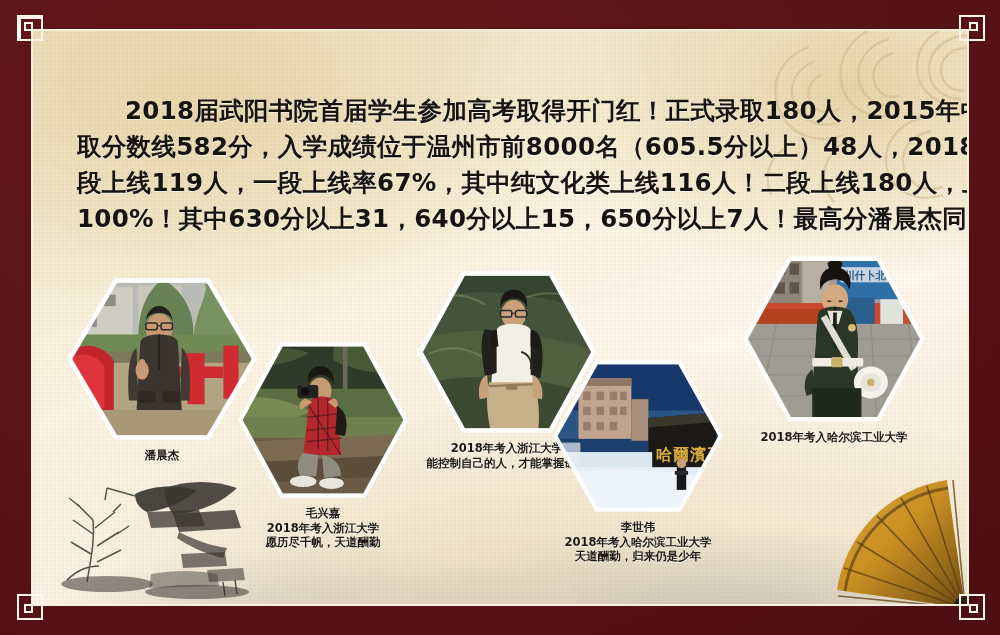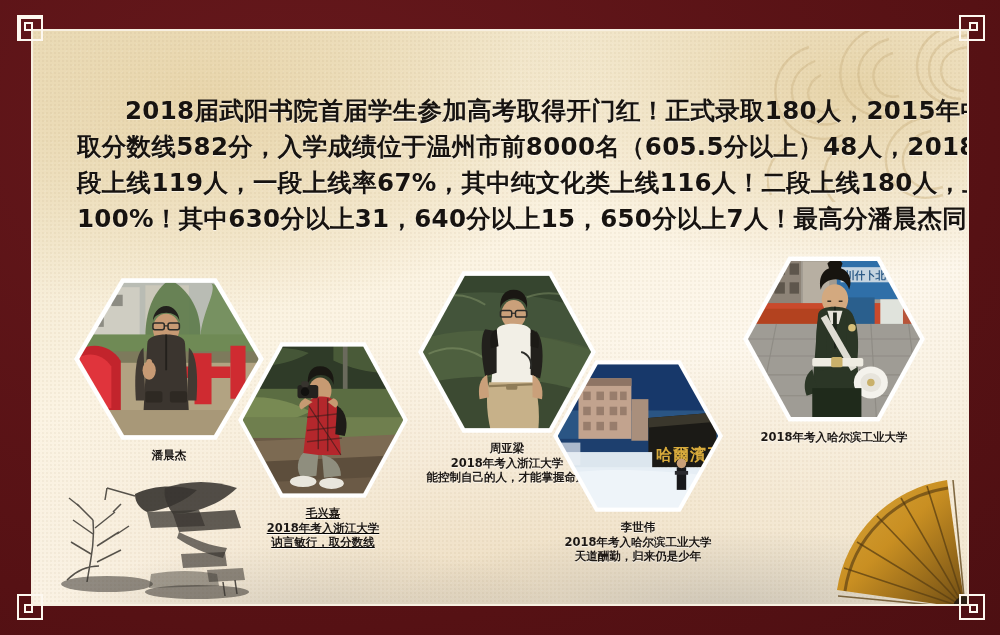--- a/index.html
+++ b/index.html
@@ -227,21 +227,21 @@
 
     <div class="headline">
       <span class="l l1">2018届武阳书院首届学生参加高考取得开门红！正式录取180人，2015年中考录</span>
       <span class="l">取分数线582分，入学成绩位于温州市前8000名（605.5分以上）48人，2018年高考一</span>
       <span class="l">段上线119人，一段上线率67%，其中纯文化类上线116人！二段上线180人，上线率</span>
       <span class="l">100%！其中630分以上31，640分以上15，650分以上7人！最高分潘晨杰同学678分！</span>
     </div>
 
     <div class="students">
 
-      <div class="student" style="left:41px; top:244px; width:190px;">
+      <div class="student" style="left:34px; top:244px; width:190px;">
         <div class="hex" style="width:190px;height:168px;">
           <div class="hex-inner">
             <svg viewBox="0 0 190 168" preserveAspectRatio="none" aria-hidden="true">
               <rect x="0" y="0" width="190" height="168" fill="#9aa3a0"></rect>
               <rect x="0" y="0" width="190" height="62" fill="#b9bcb4"></rect>
               <rect x="6" y="8" width="58" height="56" fill="#cfcdc2"></rect>
               <rect x="14" y="16" width="12" height="12" fill="#8d8c83"></rect>
               <rect x="34" y="16" width="12" height="12" fill="#8d8c83"></rect>
               <rect x="14" y="38" width="12" height="12" fill="#8d8c83"></rect>
               <rect x="70" y="6" width="46" height="54" fill="#cbc8ba"></rect>
@@ -269,21 +269,21 @@
               <rect x="96" y="118" width="18" height="12" rx="2" fill="#2e2923"></rect>
               <rect x="0" y="138" width="190" height="30" fill="#a89878"></rect>
             </svg>
           </div>
         </div>
         <div class="cap">
           <span class="nm">潘晨杰</span>
         </div>
       </div>
 
-      <div class="student" style="left:205px; top:308px; width:170px;text-decoration:underline;">
+      <div class="student" style="left:205px; top:308px; width:170px;">
         <div class="hex" style="width:170px;height:162px;">
           <div class="hex-inner">
             <svg viewBox="0 0 170 162" preserveAspectRatio="none" aria-hidden="true">
               <rect x="0" y="0" width="170" height="162" fill="#3f4a33"></rect>
               <rect x="0" y="0" width="170" height="54" fill="#2f3b28"></rect>
               <path d="M0 0 C26 6 48 2 70 10 C50 22 24 26 0 22 Z" fill="#485a38" opacity=".9"></path>
               <path d="M96 0 C120 4 146 0 170 8 L170 30 C144 34 118 28 96 18 Z" fill="#4c5e3a" opacity=".9"></path>
               <rect x="106" y="0" width="5" height="60" fill="#6a6a5c"></rect>
               <rect x="0" y="48" width="170" height="36" fill="#5b6d42"></rect>
               <path d="M0 58 C28 54 52 62 72 72 C48 84 22 86 0 80 Z" fill="#7f9158" opacity=".8"></path>
@@ -308,21 +308,21 @@
                 <path d="M84 118 C96 120 104 128 104 140 L86 142 Z" fill="#8f8e7e"></path>
                 <ellipse cx="64" cy="146" rx="14" ry="6" fill="#e9e6dd"></ellipse>
                 <ellipse cx="94" cy="148" rx="13" ry="6" fill="#e9e6dd"></ellipse>
               </g>
             </svg>
           </div>
         </div>
         <div class="cap">
           <span class="nm">毛兴嘉</span>
           <span class="nm">2018年考入浙江大学</span>
-          <span class="nm">讷言敏行，取分数线</span>
+          <span class="nm">愿历尽千帆，天道酬勤</span>
         </div>
       </div>
 
       <div class="student" style="left:385px; top:237px; width:178px;">
         <div class="hex" style="width:178px;height:168px;">
           <div class="hex-inner">
             <svg viewBox="0 0 178 168" preserveAspectRatio="none" aria-hidden="true">
               <rect x="0" y="0" width="178" height="168" fill="#4a5a3c"></rect>
               <path d="M0 0 L178 0 L178 40 C140 28 90 22 0 34 Z" fill="#36452f"></path>
               <path d="M0 28 C60 14 120 22 178 40 L178 80 C120 62 56 58 0 74 Z" fill="#43543a"></path>
@@ -348,21 +348,20 @@
                 <path d="M70 116 C66 132 68 152 72 168 L122 168 C124 148 122 130 118 116 Z" fill="#c7b189"></path>
                 <path d="M70 120 L120 118" stroke="#8f7c58" stroke-width="2.4"></path>
                 <rect x="88" y="118" width="12" height="6" rx="2" fill="#8f7c58"></rect>
                 <path d="M116 108 C124 112 128 122 126 134 L116 132 Z" fill="#caa07a"></path>
                 <path d="M68 108 C60 112 58 122 60 134 L70 132 Z" fill="#caa07a"></path>
               </g>
             </svg>
           </div>
         </div>
         <div class="cap">
-          <span class="nm">周亚梁</span>
           <span class="nm">2018年考入浙江大学</span>
           <span class="nm">能控制自己的人，才能掌握命运</span>
         </div>
       </div>
 
       <div class="student" style="left:520px; top:326px; width:170px;">
         <div class="hex" style="width:170px;height:158px;">
           <div class="hex-inner">
             <svg viewBox="0 0 170 158" preserveAspectRatio="none" aria-hidden="true">
               <rect x="0" y="0" width="170" height="158" fill="#1d3f6e"></rect>

